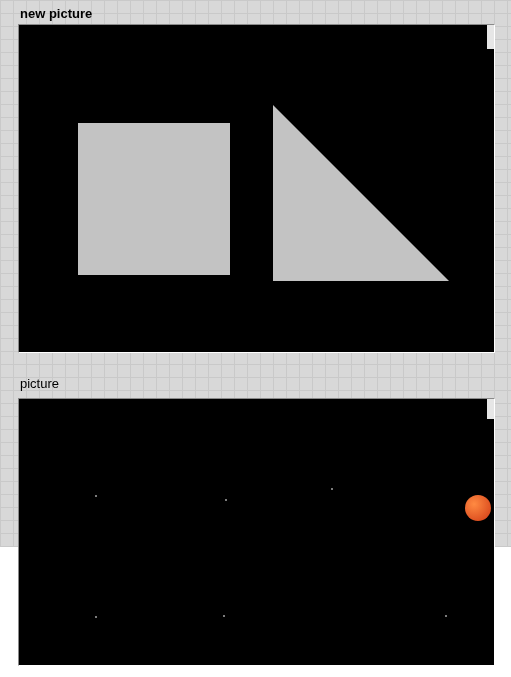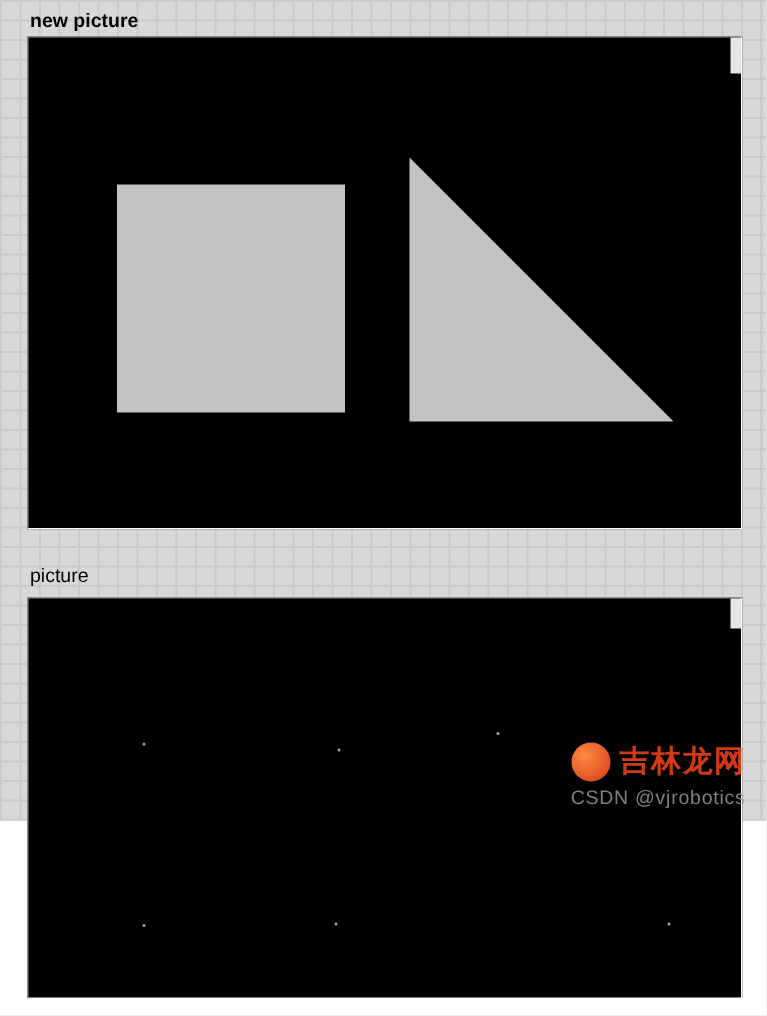--- a/index.html
+++ b/index.html
@@ -135,17 +135,15 @@
     <div class="dot a"></div>
     <div class="dot b"></div>
     <div class="dot c"></div>
     <div class="dot d"></div>
     <div class="dot e"></div>
     <div class="dot f"></div>
   </div>
 
   <div class="watermark-right">
     <span class="wm-circle"></span>
-    <span class="wm-cn">吉林龙网</span>
   </div>
-  <div class="watermark-csdn">CSDN @vjrobotics</div>
 
 </div>
 
 </body></html>

